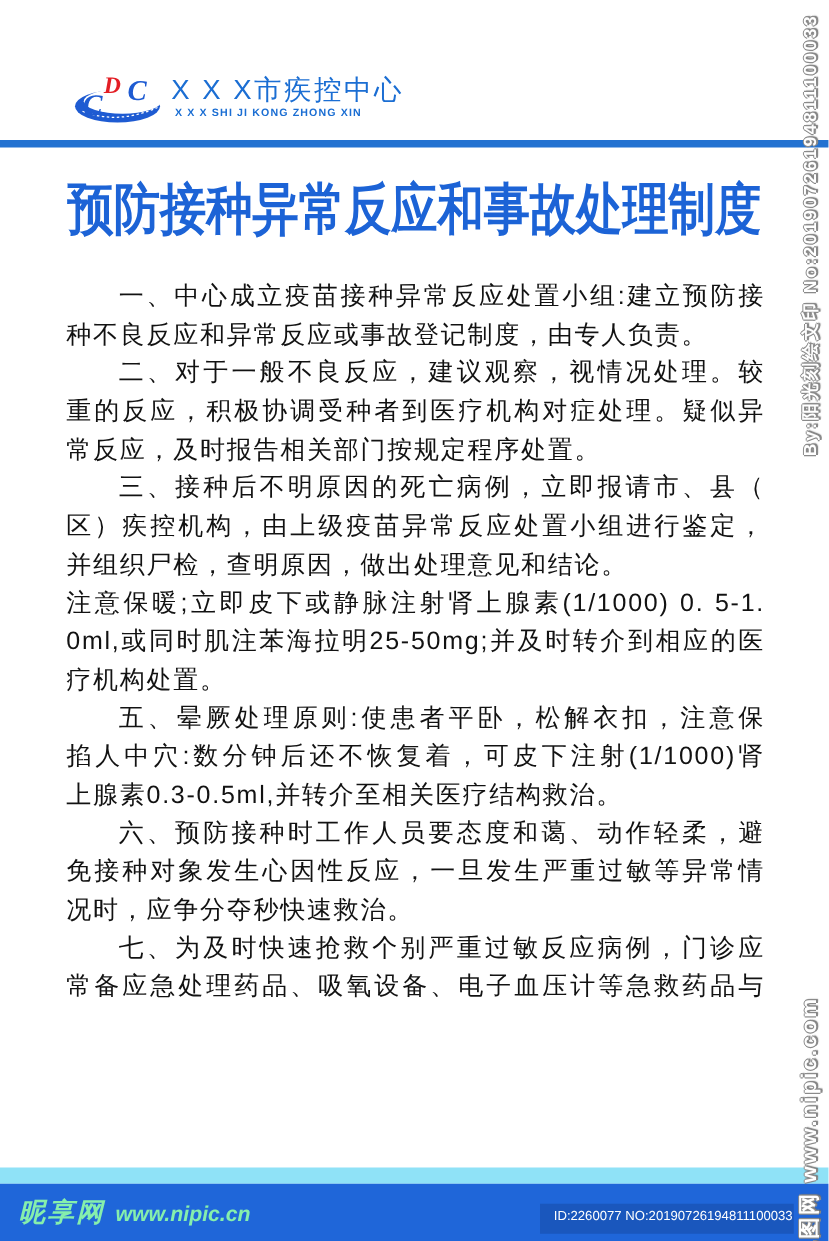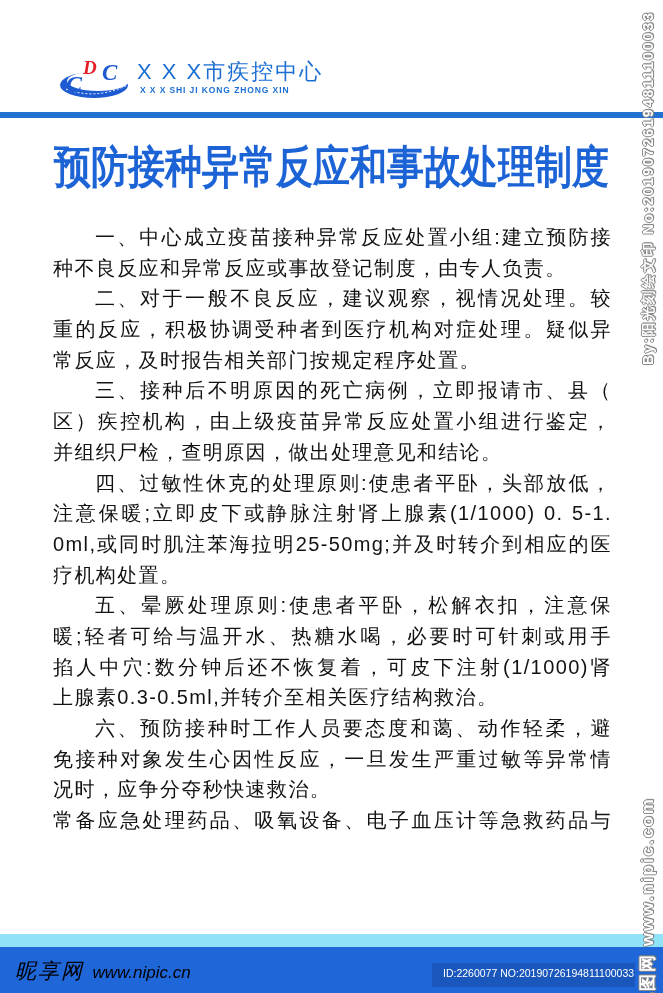--- a/index.html
+++ b/index.html
@@ -97,23 +97,23 @@
     left: 0;
     top: 947px;
     width: 663px;
     height: 46px;
     background: #1f66d9;
   }
   .site-mark {
     position: absolute;
     left: 15px;
     top: 10px;
-    color: #000000;
+    color: #86efac;
     font-style: italic;
-    font-weight: normal;
+    font-weight: bold;
     white-space: nowrap;
     line-height: 28px;
   }
   .site-mark .cn { font-size: 21px; letter-spacing: 2px; }
   .site-mark .url { font-size: 17px; margin-left: 4px; }
   .id-box {
     position: absolute;
     left: 432px;
     top: 16px;
     width: 192px;
@@ -186,37 +186,36 @@
       <div class="line first just">二、对于一般不良反应，建议观察，视情况处理。较</div>
       <div class="line just">重的反应，积极协调受种者到医疗机构对症处理。疑似异</div>
       <div class="line">常反应，及时报告相关部门按规定程序处置。</div>
     </div>
     <div class="para">
       <div class="line first just">三、接种后不明原因的死亡病例，立即报请市、县（</div>
       <div class="line just">区）疾控机构，由上级疫苗异常反应处置小组进行鉴定，</div>
       <div class="line">并组织尸检，查明原因，做出处理意见和结论。</div>
     </div>
     <div class="para">
-      <div class="line first just">四、过敏性休克的处理原则:使患者平卧，头部放低，</div>
       <div class="line just">注意保暖;立即皮下或静脉注射肾上腺素(1/1000) 0. 5-1.</div>
       <div class="line just">0ml,或同时肌注苯海拉明25-50mg;并及时转介到相应的医</div>
       <div class="line">疗机构处置。</div>
     </div>
     <div class="para">
       <div class="line first just">五、晕厥处理原则:使患者平卧，松解衣扣，注意保</div>
-      <div class="line just">暖;轻者可给与温开水、热糖水喝，必要时可针刺或用手</div>
       <div class="line just">掐人中穴:数分钟后还不恢复着，可皮下注射(1/1000)肾</div>
       <div class="line">上腺素0.3-0.5ml,并转介至相关医疗结构救治。</div>
     </div>
     <div class="para">
       <div class="line first just">六、预防接种时工作人员要态度和蔼、动作轻柔，避</div>
       <div class="line just">免接种对象发生心因性反应，一旦发生严重过敏等异常情</div>
       <div class="line">况时，应争分夺秒快速救治。</div>
     </div>
     <div class="para">
+      <div class="line first just">七、为及时快速抢救个别严重过敏反应病例，门诊应</div>
       <div class="line just">常备应急处理药品、吸氧设备、电子血压计等急救药品与</div>
     </div>
   </div>
 
   <div class="band-light"></div>
   <div class="band">
     <div class="site-mark">
       <span class="cn">昵享网</span>
       <span class="url">www.nipic.cn</span>
     </div>

